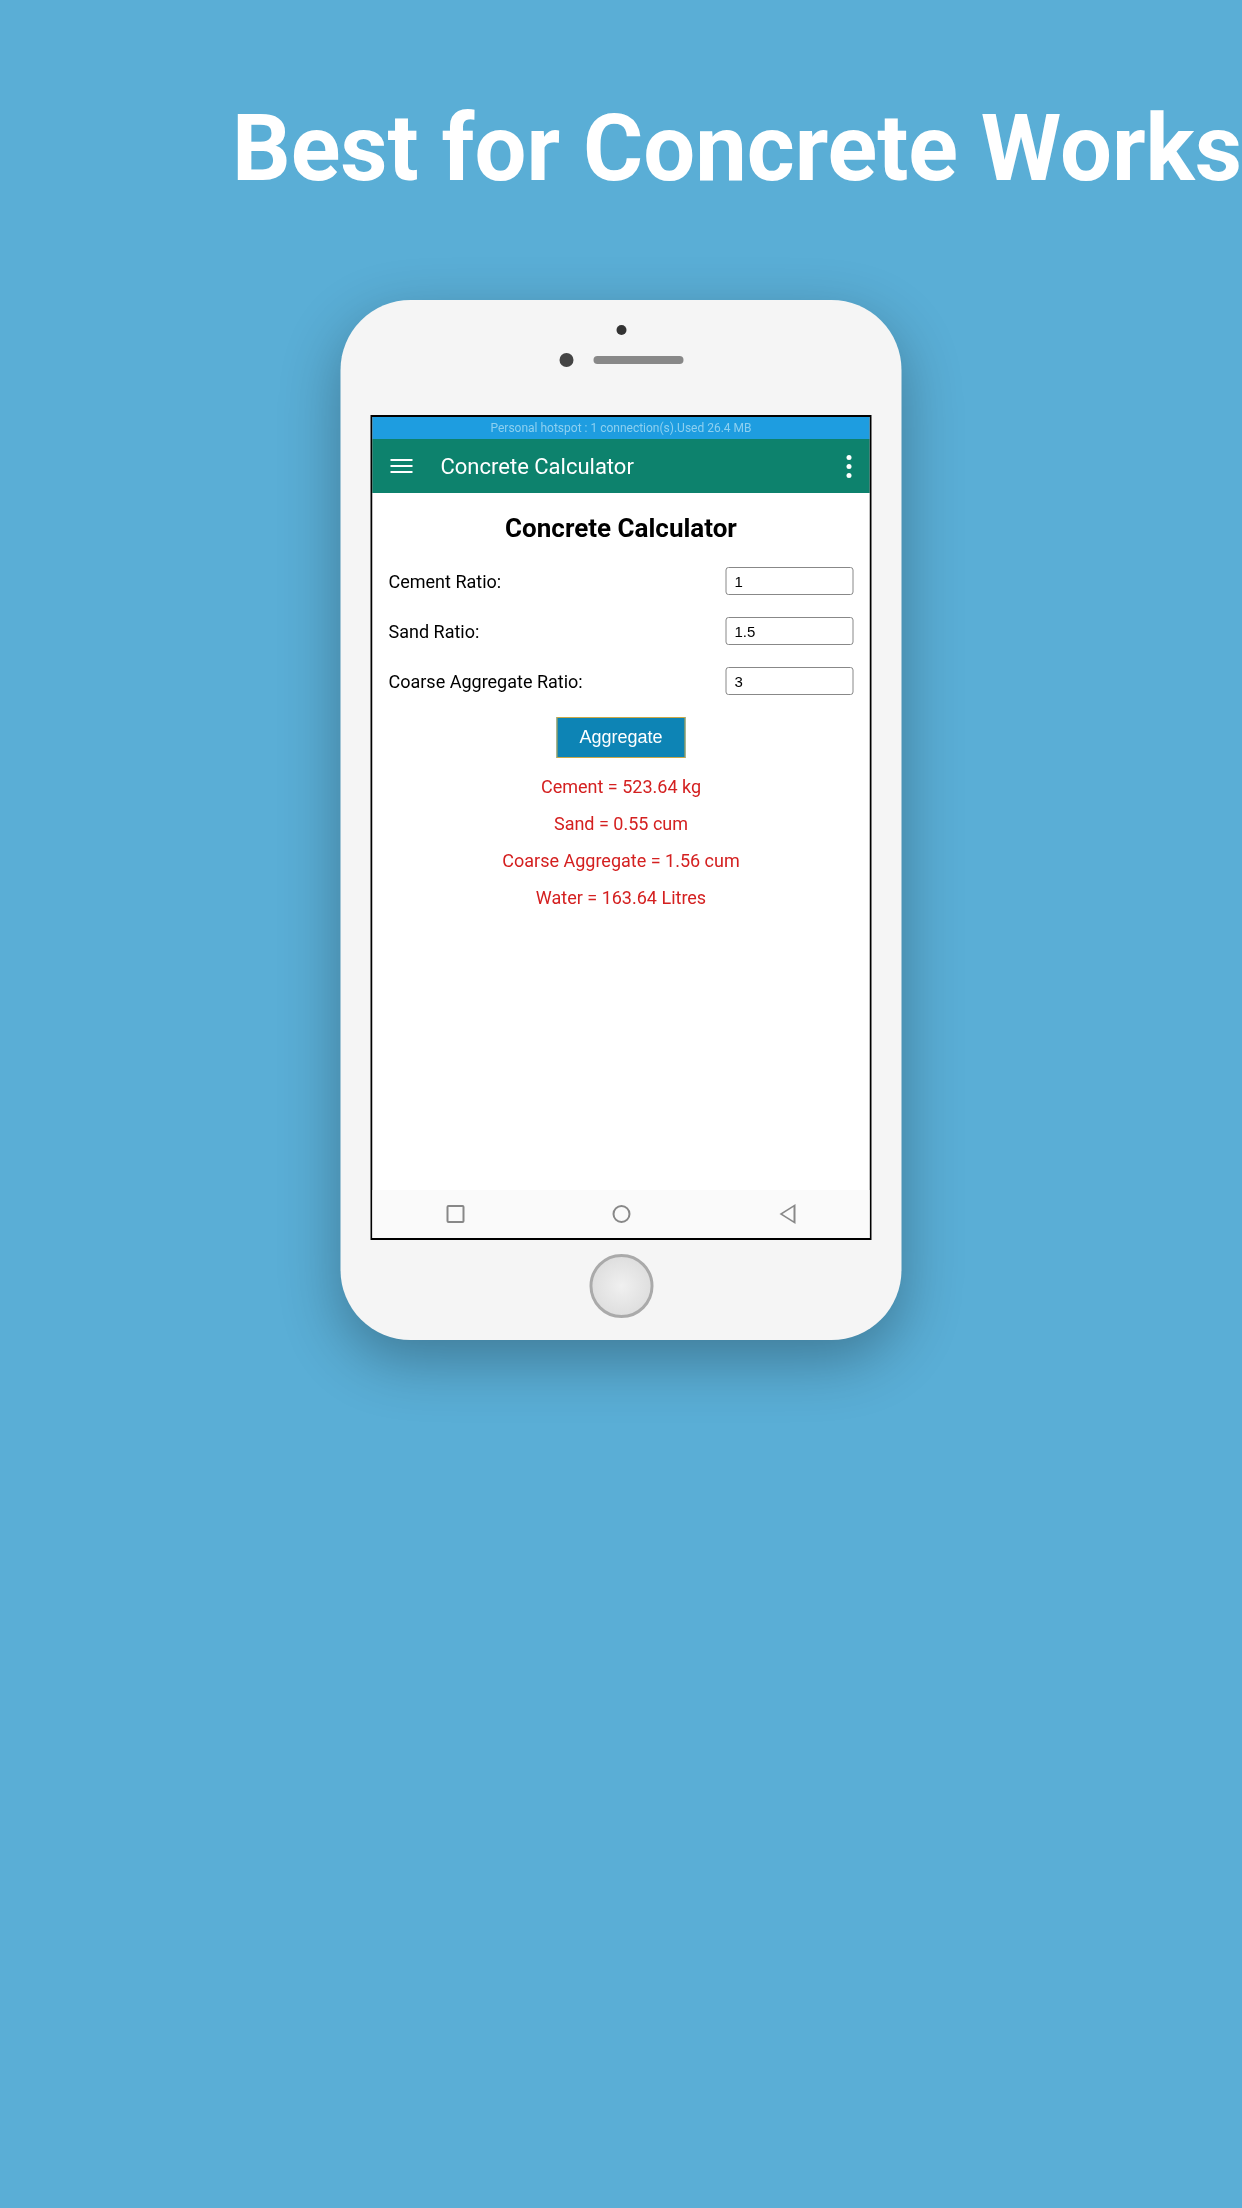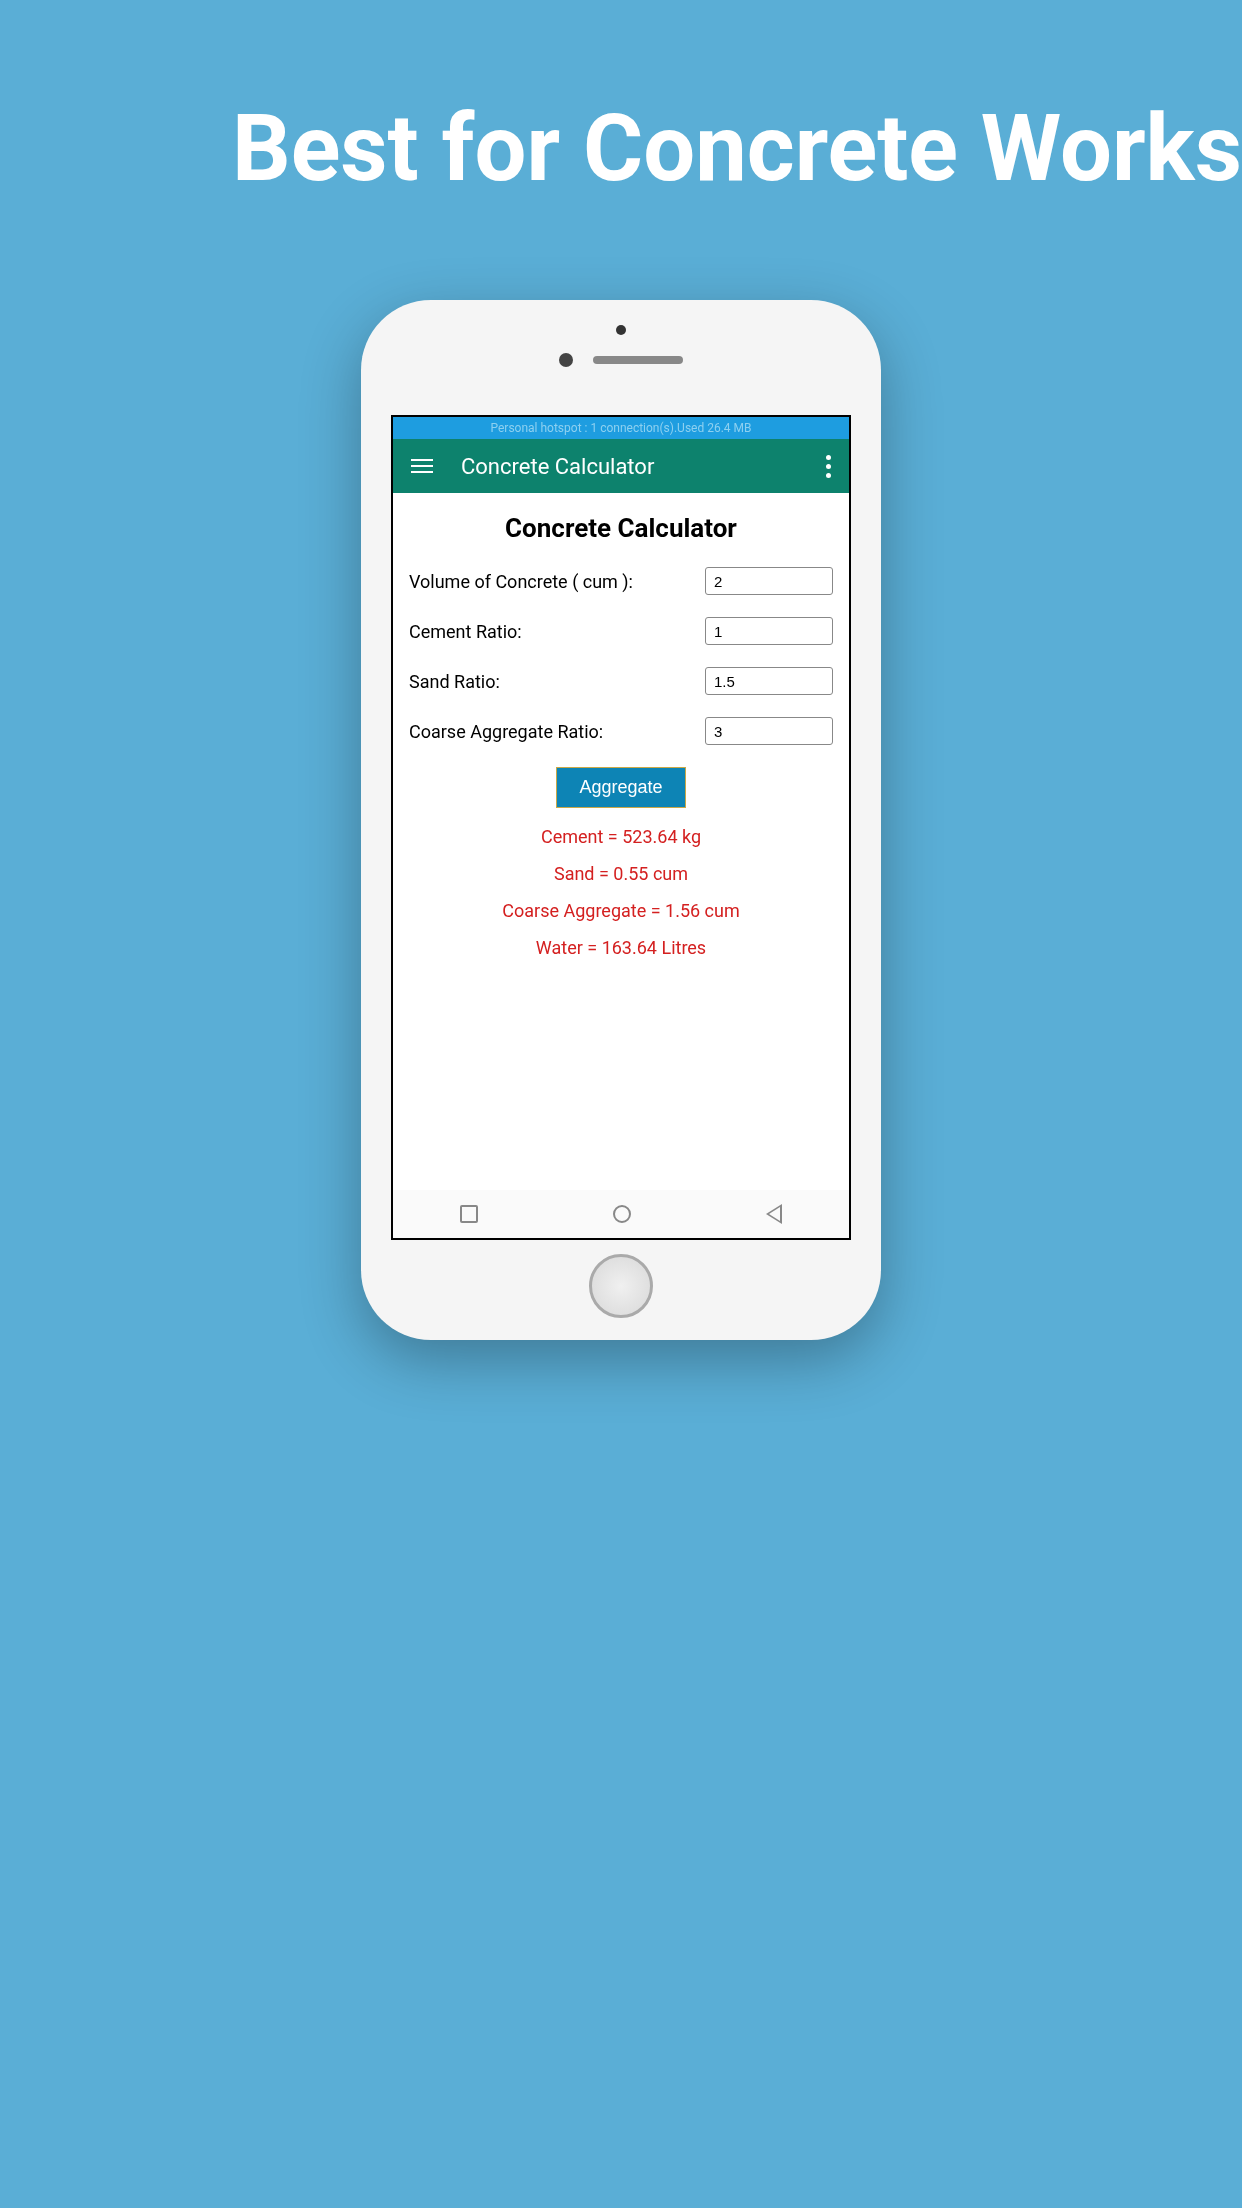--- a/index.html
+++ b/index.html
@@ -20,21 +20,21 @@
       font-size: 92px;
       font-weight: bold;
       text-align: right;
       padding-top: 95px;
     }
     .phone-frame {
       position: absolute;
       top: 300px;
       left: 50%;
       transform: translateX(-50%);
-      width: 520px;
+      width: 561px;
       height: 1040px;
       background: #f5f5f5;
       border-radius: 70px;
       box-shadow: 0 20px 60px rgba(0,0,0,0.3);
       padding: 115px 30px 100px 30px;
     }
     .phone-top {
       position: absolute;
       top: 25px;
       left: 0;
@@ -246,24 +246,20 @@
       <div class="more-icon">
         <span></span>
           <span></span>
           <span></span>
       </div>
     </div>
 
     <div class="content">
       <div class="page-heading">Concrete Calculator</div>
 
-      <div class="form-row">
-        <span class="form-label">Volume of Concrete ( cum ):</span>
-        <input class="form-input" value="2" style="">
-      </div>
 
       <div class="form-row">
         <span class="form-label">Cement Ratio:</span>
         <input class="form-input" value="1" style="">
       </div>
 
       <div class="form-row">
         <span class="form-label">Sand Ratio:</span>
         <input class="form-input" value="1.5" style="">
       </div>

